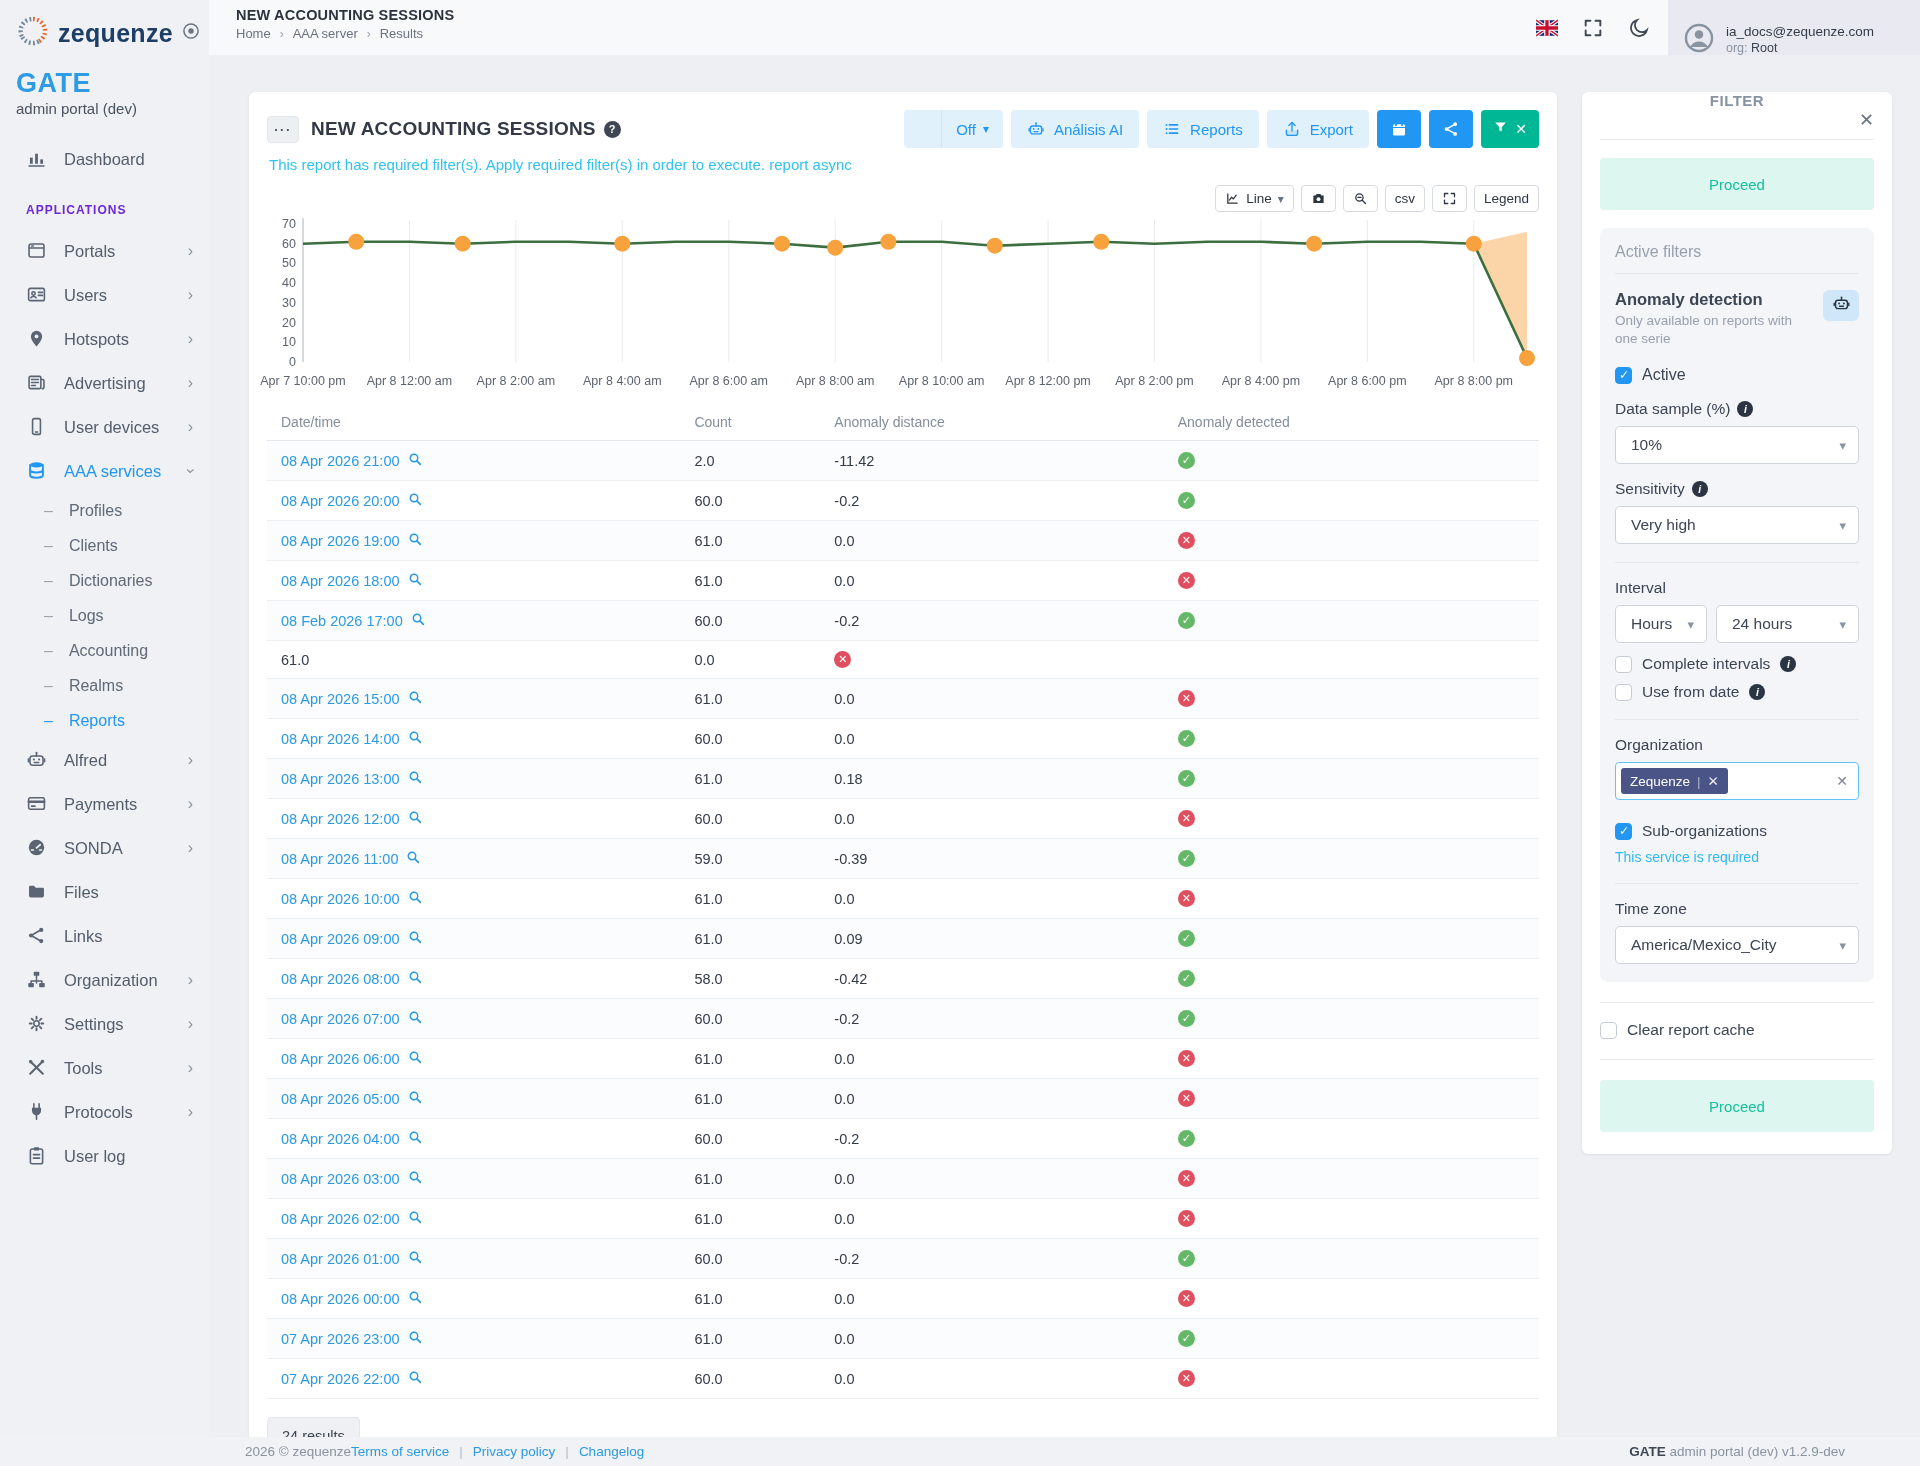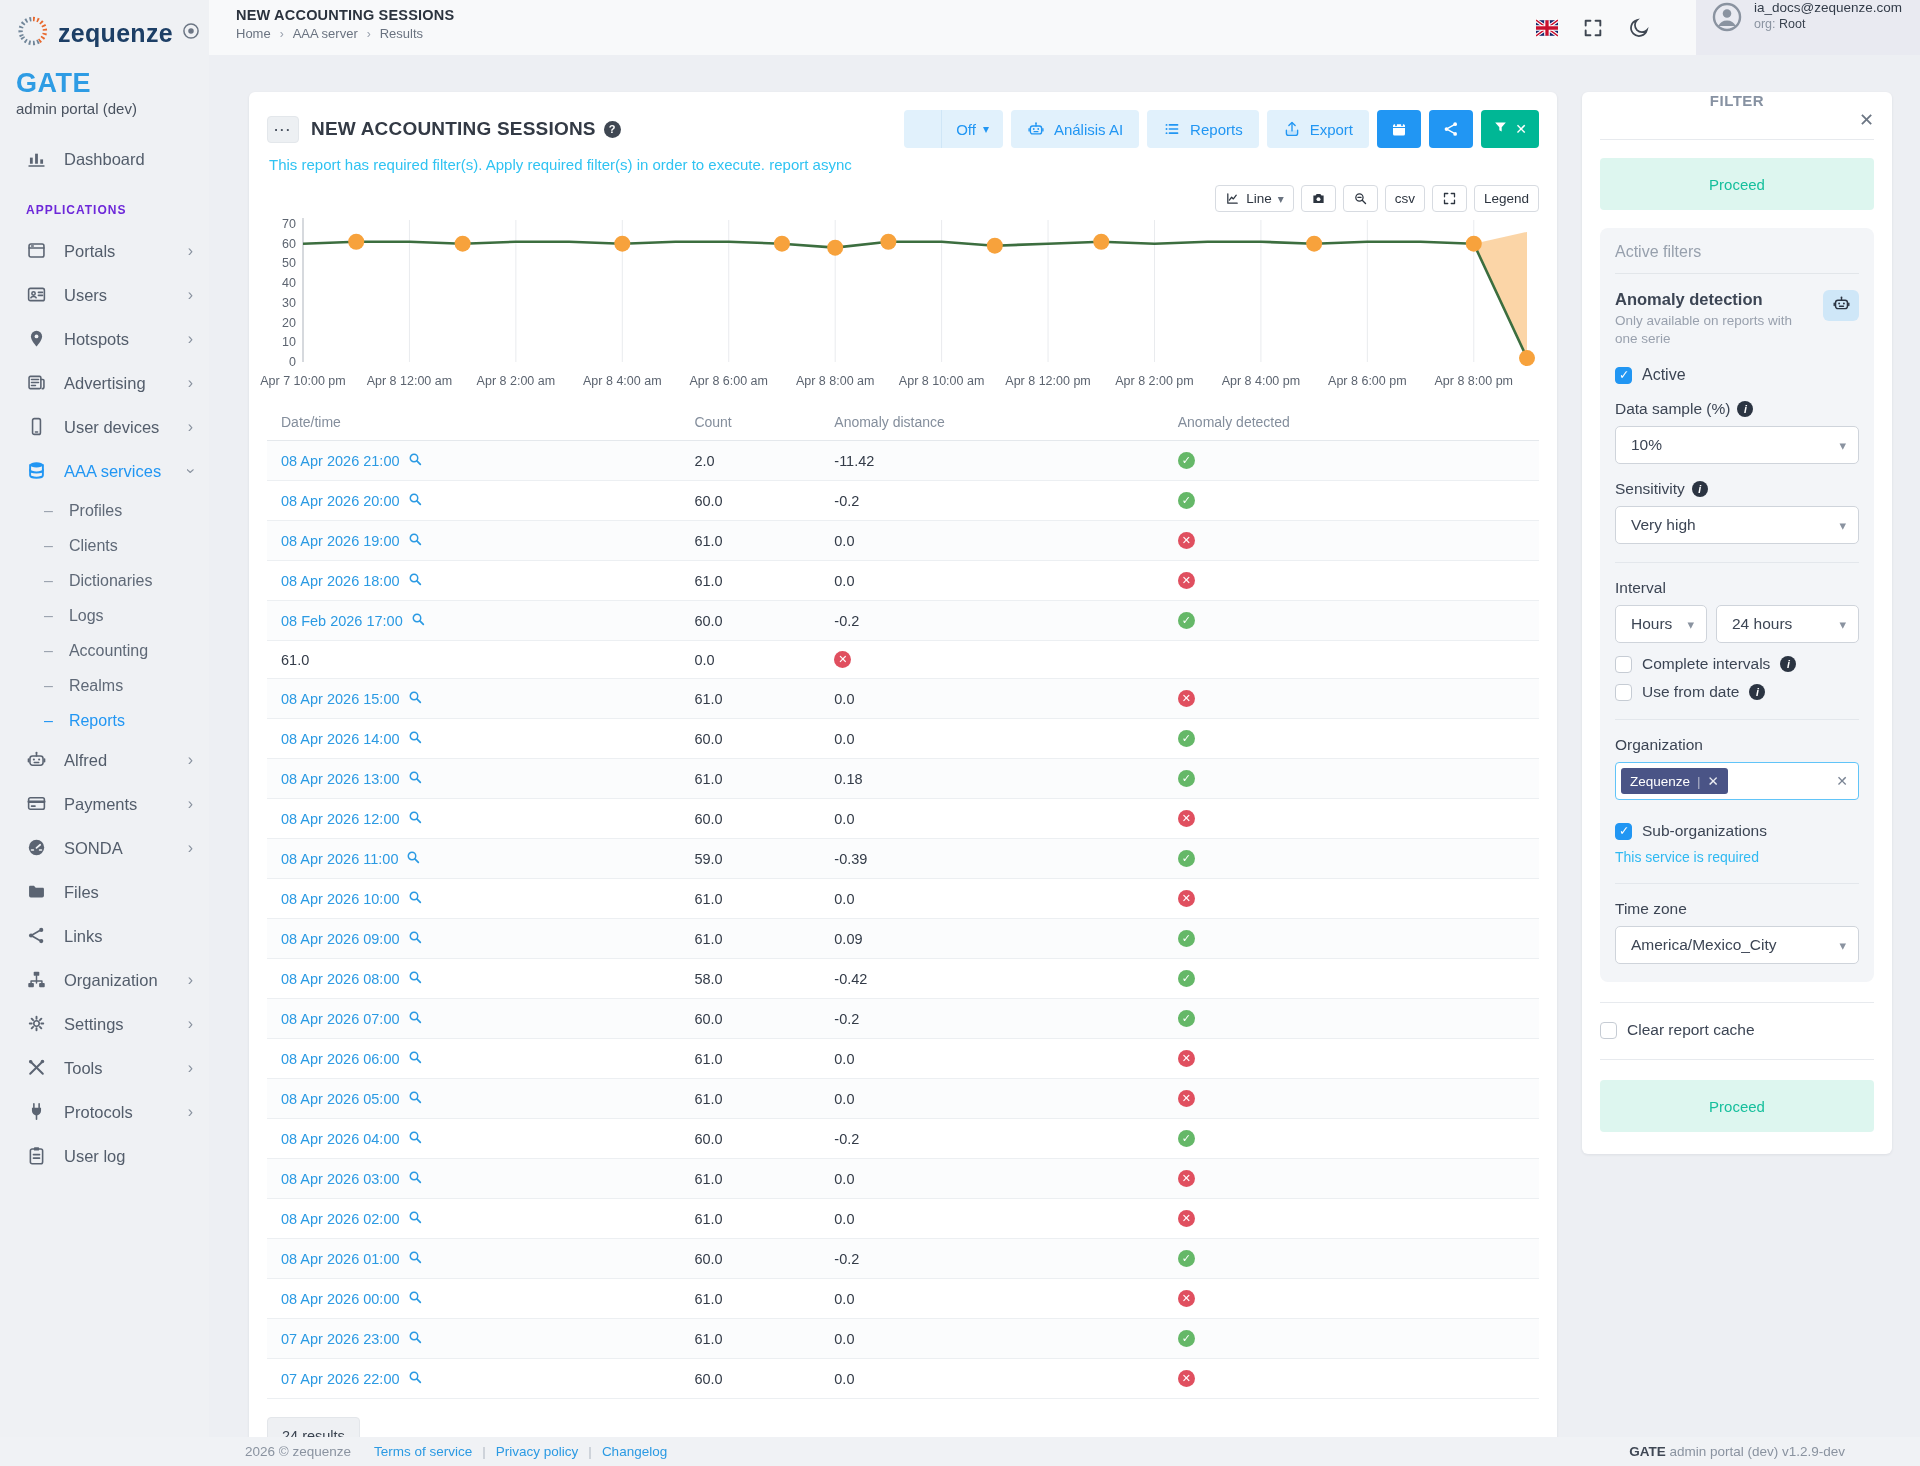--- a/index.html
+++ b/index.html
@@ -31,21 +31,21 @@
   
   .topbar { position:absolute; left:209px; top:0; width:1711px; height:55px; background:#f8f9fa; z-index:3; }
   .tb-left { position:absolute; left:27px; top:7px; }
   .tb-title { font-size:14.5px; font-weight:bold; color:#2b333e; letter-spacing:.2px; }
   .breadcrumb { margin-top:3px; font-size:13px; color:#6a7380; display:flex; gap:9px; align-items:center; }
   .bc-link { cursor:pointer; }
   .bc-sep { color:#9aa2ae; font-size:12px; }
   .tb-icons { position:absolute; right:270px; top:0; height:55px; display:flex; align-items:center; gap:24px; }
   .tb-ic { width:22px; height:22px; color:#3f4752; cursor:pointer; }
   .tb-ic svg { width:22px; height:22px; display:block; }
-  .user-chip { position:absolute; right:0; top:0; width:224px; height:55px; background:#e9eaf1; display:flex; align-items:flex-start; padding-left:14px; gap:10px; cursor:pointer; }
+  .user-chip { position:absolute; right:0; top:0; width:252px; height:55px; background:#e9eaf1; display:flex; align-items:flex-end; padding-left:14px; gap:10px; cursor:pointer; }
   .user-avatar { width:34px; height:34px; color:#8a93a0; }
   .user-avatar svg { width:34px; height:34px; }
   .user-email { font-size:13.5px; color:#333c49; }
   .user-org { font-size:12.5px; color:#8a93a0; margin-top:2px; }
   .user-org b { color:#3a4350; font-weight:normal; }
 
   
   .main { position:absolute; left:209px; top:55px; width:1711px; height:1382px; background:#edeff3; }
   .card { position:absolute; left:40px; top:37px; width:1308px; background:#fff; border-radius:6px; box-shadow:0 1px 3px rgba(25,35,50,.08); padding:18px 18px 24px; }
 
@@ -123,21 +123,21 @@
   .org-tag .tag-x { cursor:pointer; opacity:.9; }
   .org-tag .tag-sep { opacity:.55; }
   .org-clear { margin-left:auto; color:#7a8494; font-size:14px; cursor:pointer; }
   .req-note { margin-top:9px; font-size:14px; color:#2fb9f2; }
   .panel-divider { border-top:1px solid #e7eaee; margin-top:20px; }
   .panel .cb-row { margin-top:18px; }
   .fp-cache-row { display:flex; align-items:center; gap:10px; margin-top:18px; cursor:pointer; }
 
   
   .footer { position:absolute; left:0; bottom:0; width:1920px; height:29px; background:#f0f2f5; display:flex; align-items:center; font-size:13.5px; }
-  .foot-left { margin-left:245px; display:flex; align-items:center; gap:23px; color:#8a93a0; }
+  .foot-left { margin-left:245px; display:flex; align-items:center; gap:0; color:#8a93a0; }
   .foot-link { color:#2b9ae3; cursor:pointer; }
   .foot-sep { color:#b5bcc6; }
   .foot-right { margin-left:auto; margin-right:75px; color:#8a93a0; }
   .foot-right b { color:#3f4754; }
 
   .tx { font-size:15px; line-height:1; }
 </style>
 </head>
 <body>
 

